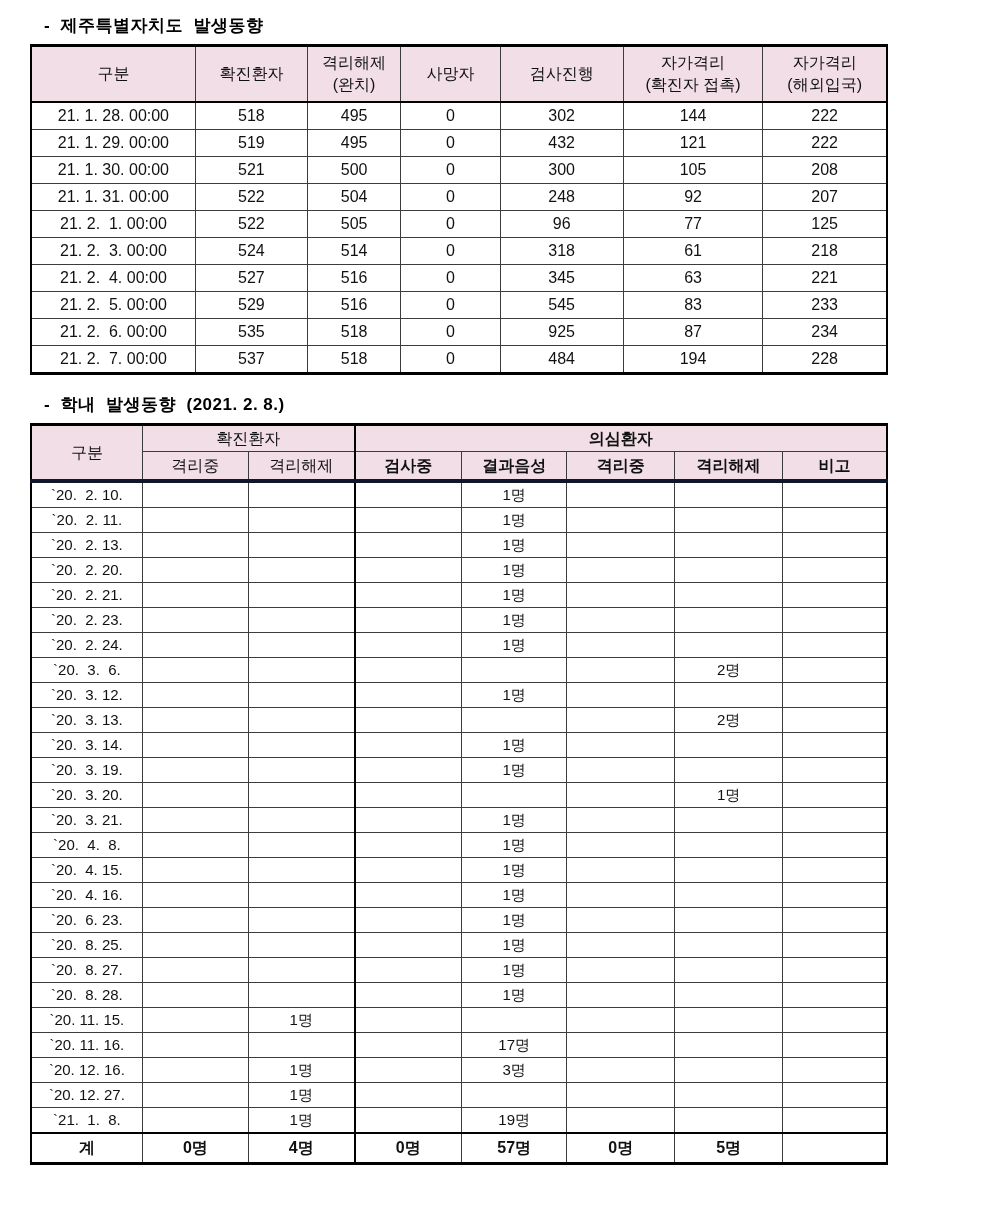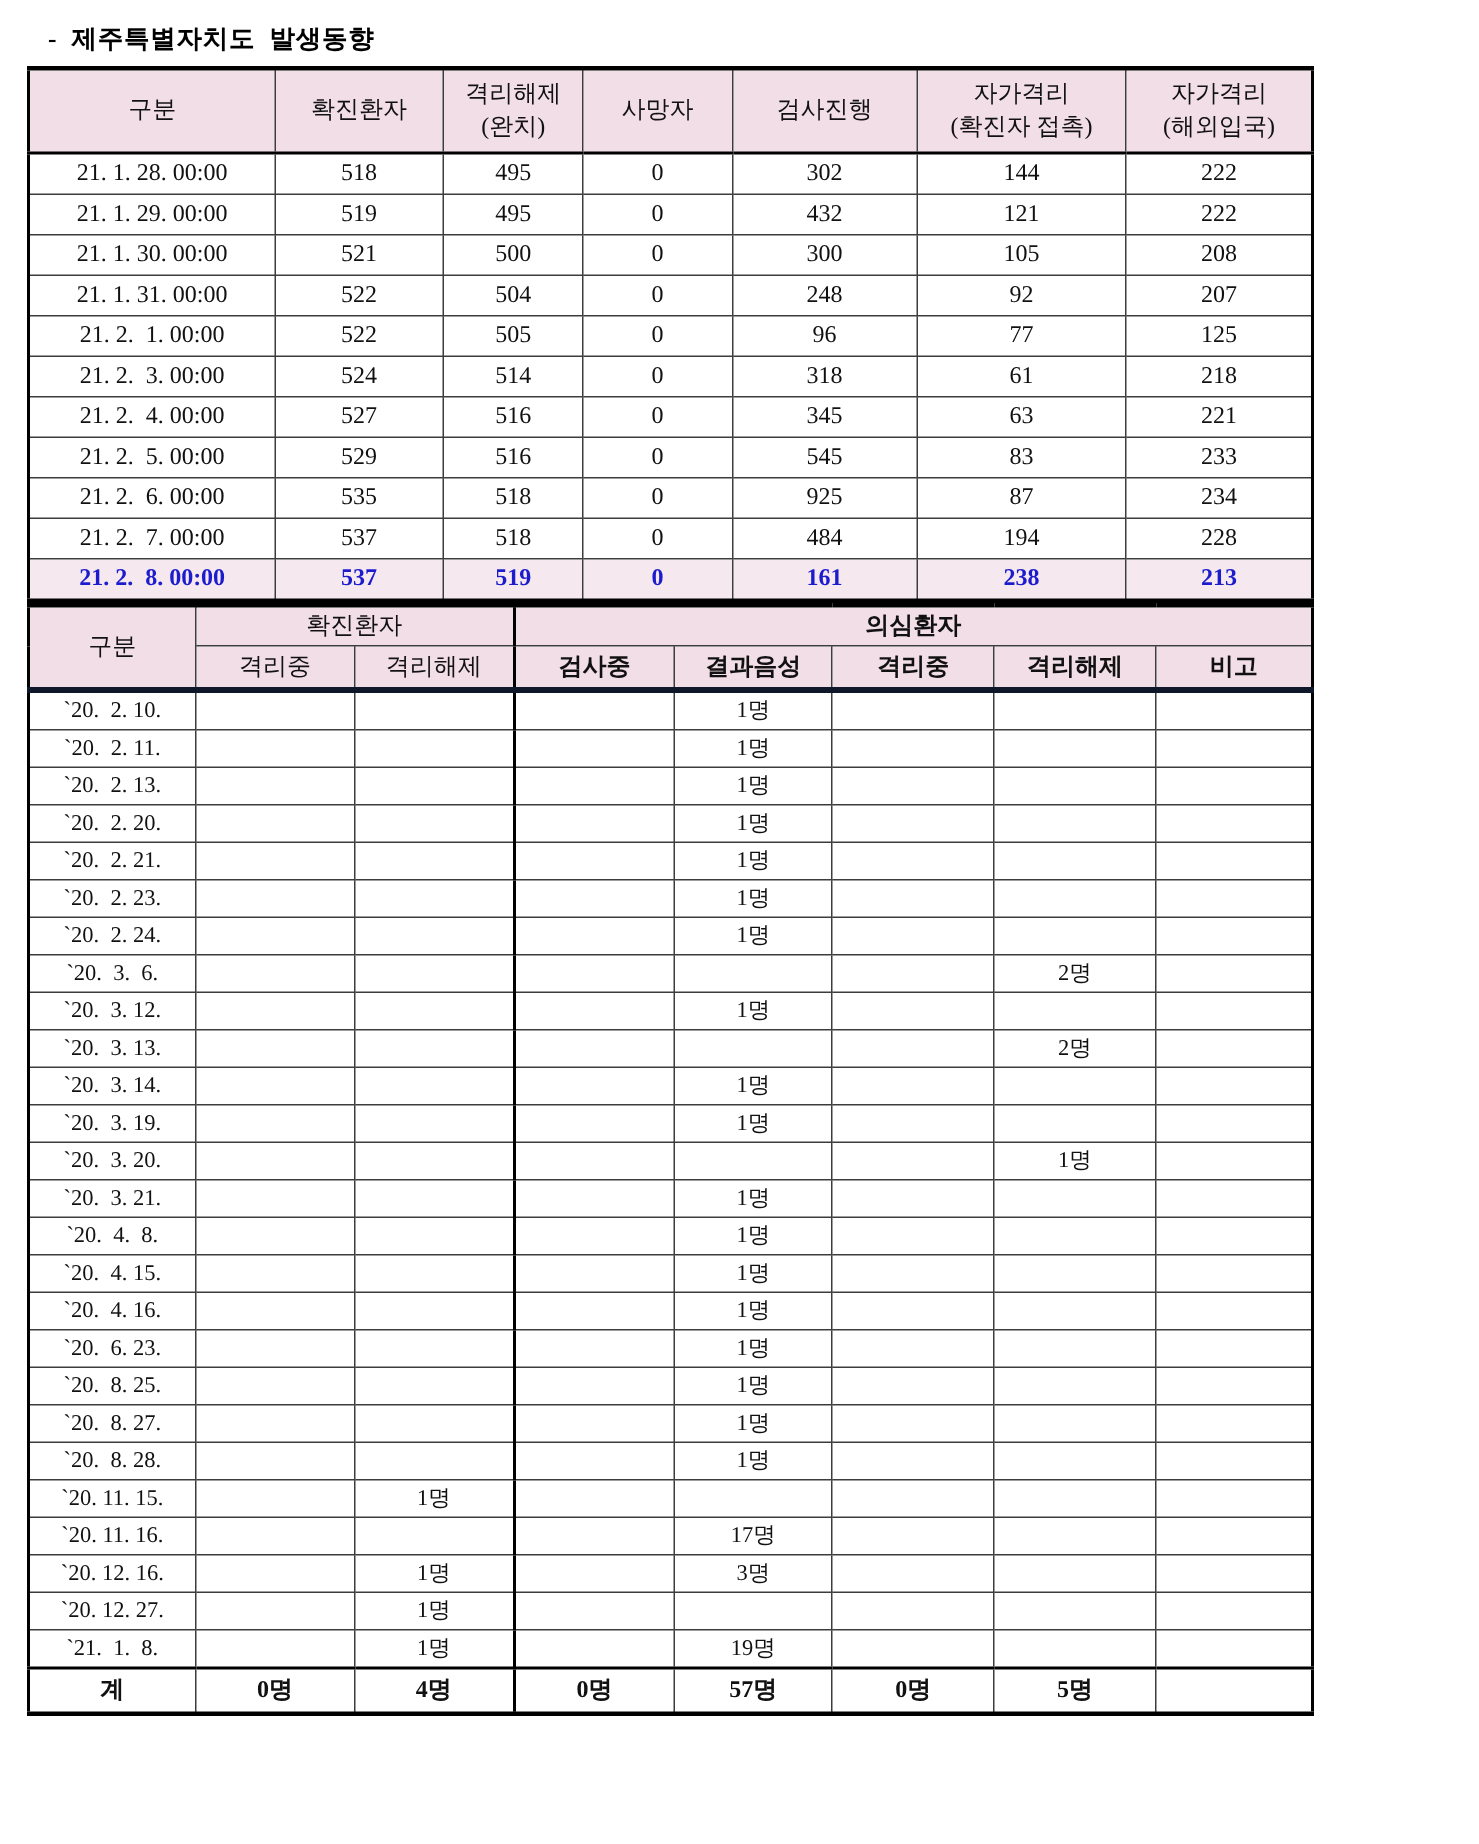--- a/index.html
+++ b/index.html
@@ -2,21 +2,21 @@
 <html style="--header-bg: #f2dee6; --highlight-bg: #f5e8ef; --highlight-text: #1c1ccd;"><head>
 <meta charset="utf-8">
 <style>
   html,body{margin:0;padding:0;background:#ffffff;}
   body{
     width:986px;height:1229px;
     font-family:"Liberation Sans","DejaVu Sans",sans-serif;
     color:#111;
     position:relative;
   }
-  .page{padding:8px 30px 0 18px;font-family:Liberation Serif, serif;}
+  .page{padding:8px 30px 0 30px;}
   .sec-title{
     font-size:17px;font-weight:bold;color:#000;
     margin:6px 0 7px 14px;white-space:pre;letter-spacing:0.5px;
   }
   table{border-collapse:collapse;width:858px;table-layout:fixed;background:#fff;}
   th,td{
     border:1px solid #3c3c3c;
     text-align:center;vertical-align:middle;
     padding:0 2px;font-size:16px;color:#111;
     overflow:hidden;
@@ -166,32 +166,24 @@
         </tr>
         <tr>
           <td class="c-date">21. 2.  7. 00:00</td>
           <td>537</td>
           <td>518</td>
           <td>0</td>
           <td>484</td>
           <td>194</td>
           <td>228</td>
         </tr>
-        <tr class="highlight">
-          <td class="c-date">21. 2.  8. 00:00</td>
-          <td>537</td>
-          <td>519</td>
-          <td>0</td>
-          <td>161</td>
-          <td>238</td>
-          <td>213</td>
-        </tr>
       </tbody>
   </table>
 
+  <div class="sec-title" style="margin-top:18px;">-  학내  발생동향  (2021. 2. 8.)</div>
 
   <table class="t2">
     <colgroup>
       <col style="width:13.0%">
         <col style="width:12.4%">
         <col style="width:12.4%">
       <col style="width:12.5%">
         <col style="width:12.3%">
         <col style="width:12.6%">
       <col style="width:12.6%">

